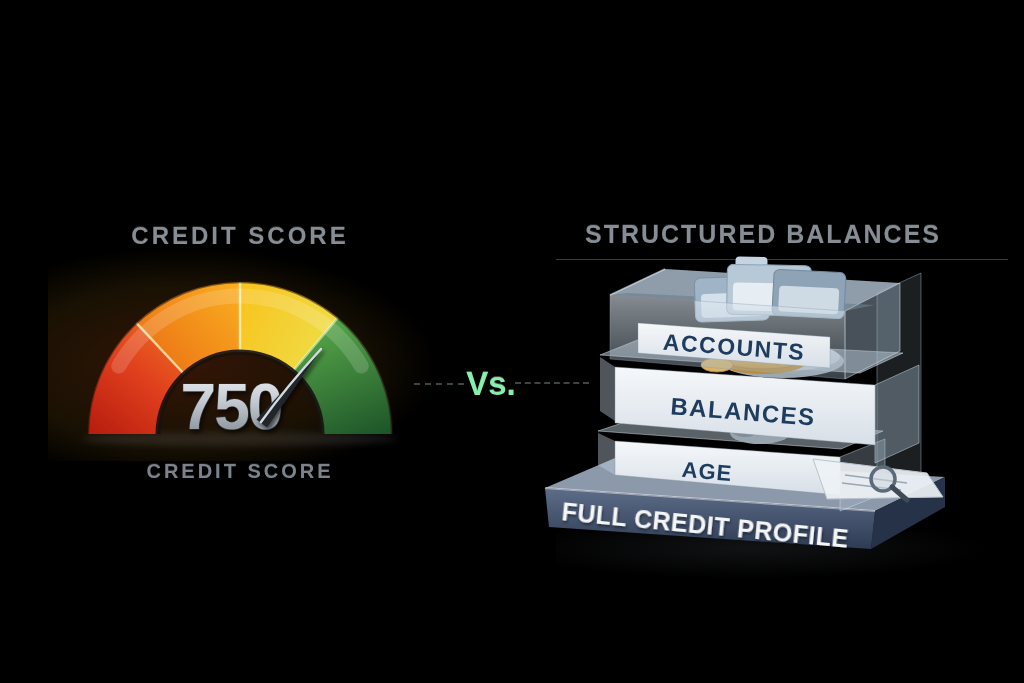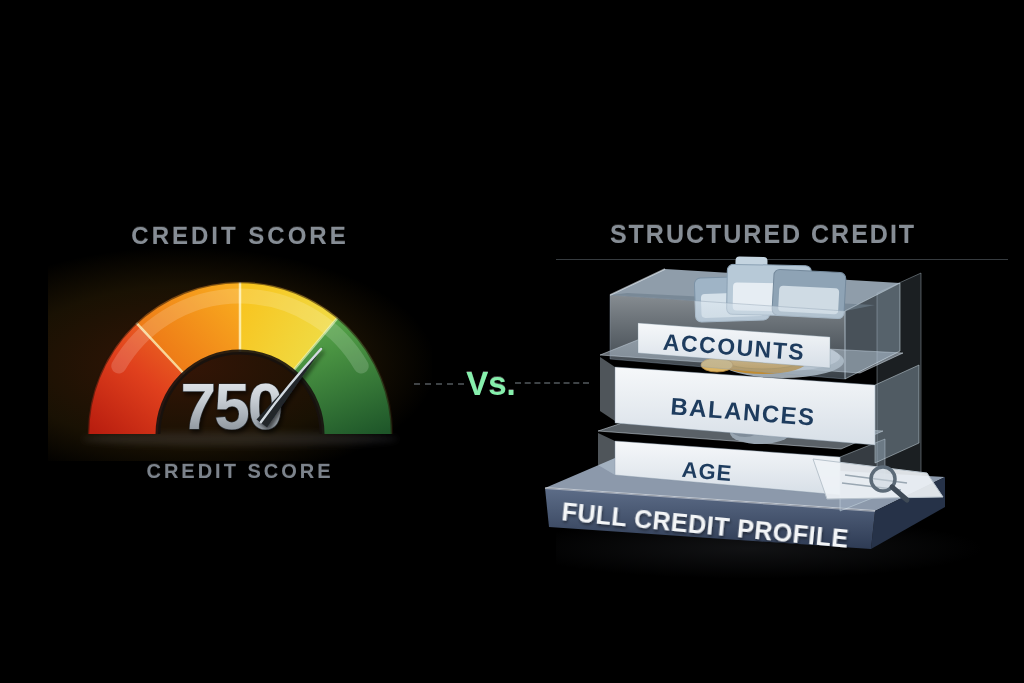--- a/index.html
+++ b/index.html
@@ -46,21 +46,21 @@
   #stack-svg{left:545px;top:222px;}
   text{font-family:"Liberation Sans",sans-serif;}
 </style>
 </head>
 <body>
 
 <div class="canvas">
 
   <div class="title title-left">CREDIT SCORE</div>
 
-  <div class="title title-right">STRUCTURED CREDIT</div>
+  <div class="title title-right">STRUCTURED BALANCES</div>
 
   <div class="frame-line"></div>
 
   <div class="gauge-glow"></div>
 
   <svg id="gauge-svg" width="330" height="190" viewBox="0 0 330 190">
     <defs>
       <linearGradient id="rg" gradientUnits="userSpaceOnUse" x1="20" y1="165" x2="105" y2="62">
         <stop offset="0" stop-color="#b91e0f"></stop>
           <stop offset="0.55" stop-color="#e0401d"></stop>

